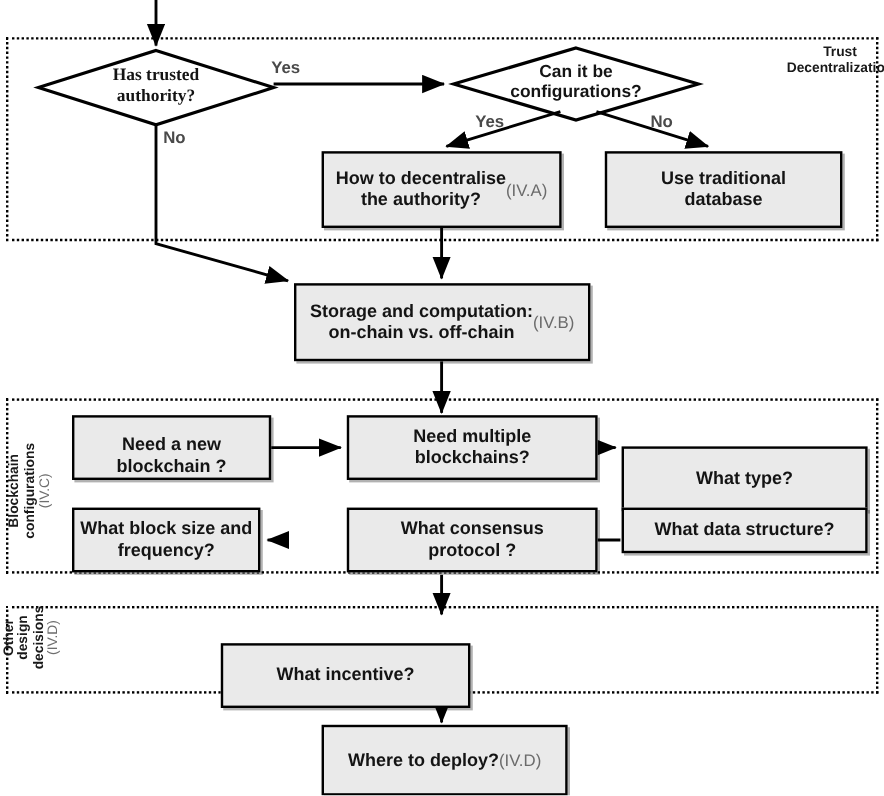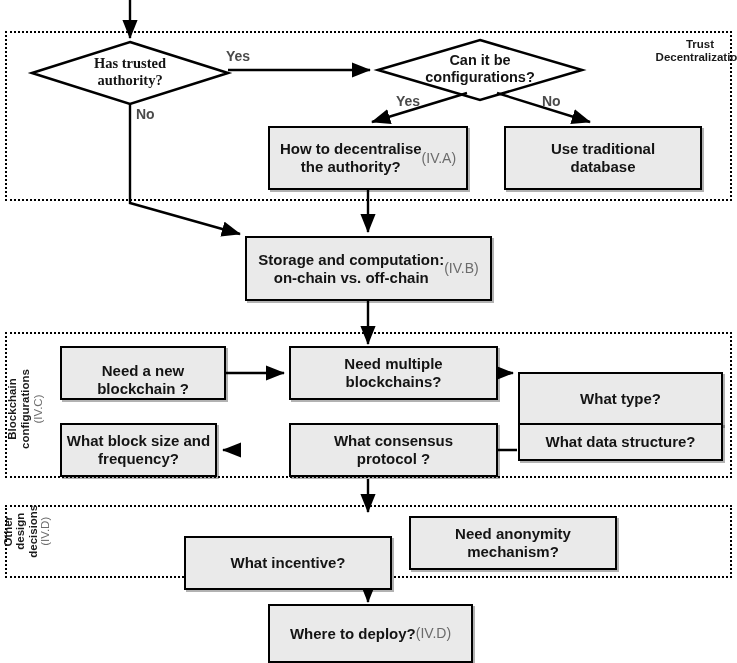--- a/index.html
+++ b/index.html
@@ -214,23 +214,19 @@
 
   <div class="node-box" style="left:60px; top:423px; width:157px; height:54px;">
     <span class="title">What block size and
 frequency?</span>
   </div>
 
   <div class="node-box" style="left:184px; top:516px; width:208px; height:54px;margin-top:20px;">
     <span class="title">What incentive?</span>
   </div>
 
-  <div class="node-box" style="left:409px; top:516px; width:208px; height:54px;">
-    <span class="title">Need anonymity
-mechanism?</span>
-  </div>
 
   <div class="node-box" style="left:268px; top:604px; width:205px; height:59px;">
     <span class="title">Where to deploy?</span>
     <span class="sect">(IV.D)</span>
   </div>
 
 </div>
 
 </body></html>

